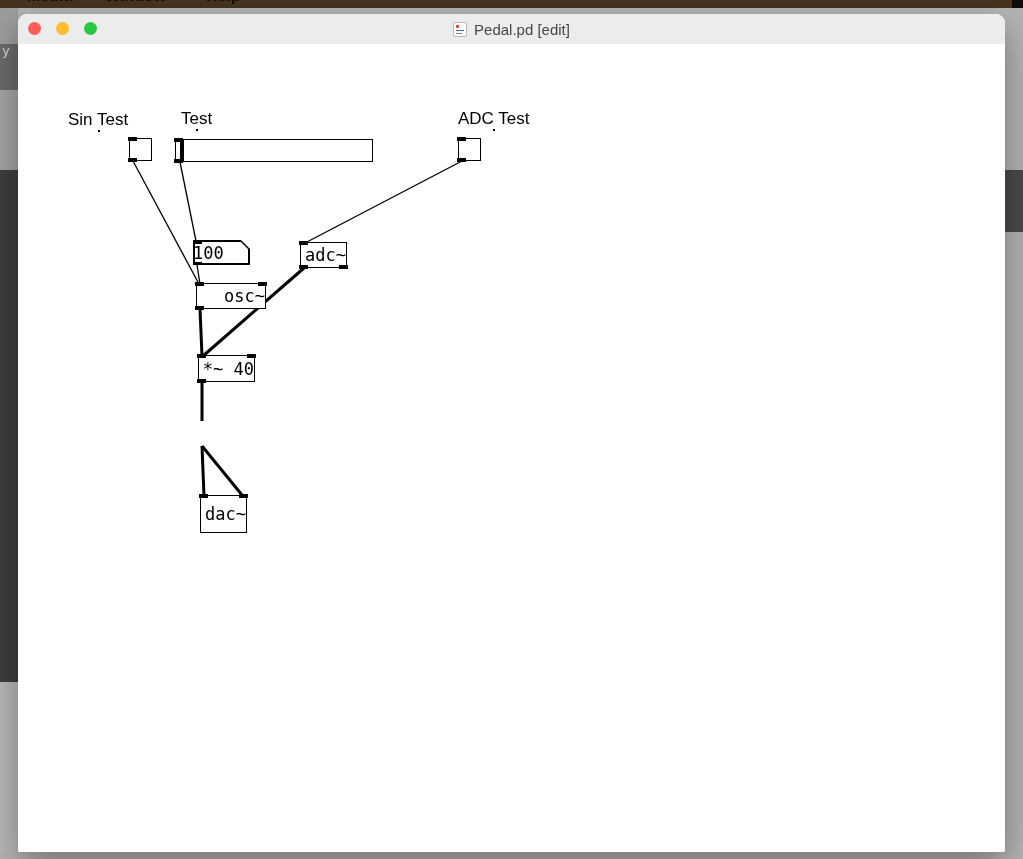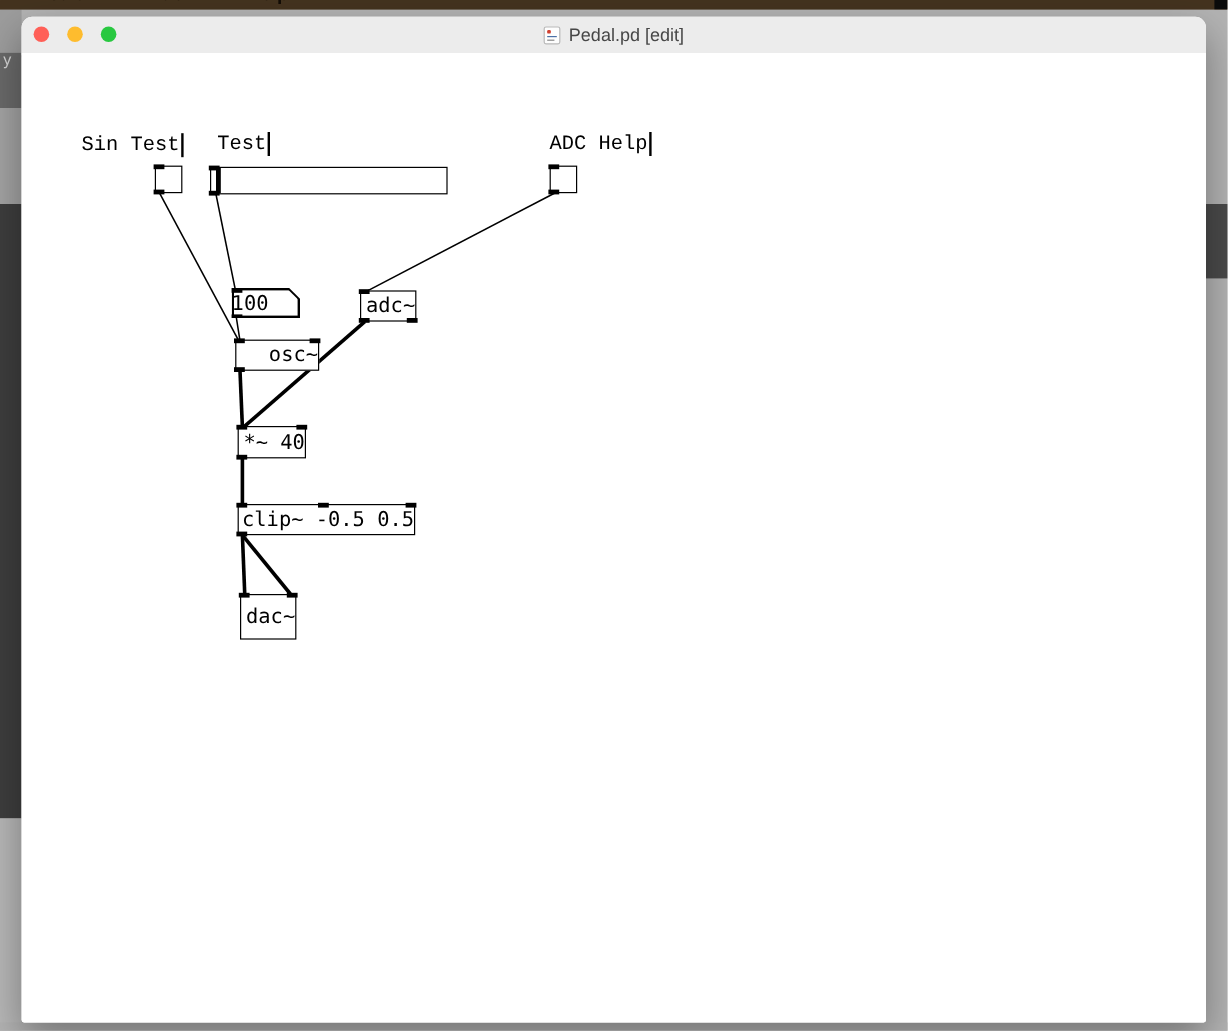--- a/index.html
+++ b/index.html
@@ -58,22 +58,22 @@
 
   
   .canvas{
     position:absolute;left:0;top:30px;width:987px;height:808px;
     background:#ffffff;overflow:hidden;border-radius:0 0 2px 2px;
   }
   #wires{position:absolute;left:0;top:0;width:987px;height:808px;z-index:1}
   .node{position:absolute;z-index:2}
 
   .comment{
-    font-family:Liberation Mono, monospace;font-size:17px;color:#000;
-    white-space:pre;display:flex;align-items:center;height:22px;
+    font-family:Liberation Sans, sans-serif;font-size:17px;color:#000;
+    white-space:pre;display:flex;align-items:center;height:22px;flex-direction:column;
   }
   .caret{display:inline-block;width:2px;height:20px;background:#000;margin-left:1px}
 
   .tgl{
     width:23px;height:23px;background:#fff;border:1.6px solid #000;box-sizing:border-box;
   }
   .hslider{height:23px;background:#fff;border:1.6px solid #000;box-sizing:border-box}
   .knob{position:absolute;left:4px;top:0;width:4px;height:100%;background:#000}
 
   .obj{
@@ -148,21 +148,21 @@
         <line x1="184" y1="402" x2="224" y2="451" stroke="#000" stroke-width="3"></line>
       </svg>
 
     <div class="node comment" style="left:50px;top:66px">
       <span>Sin Test</span><i class="caret"></i>
     </div>
     <div class="node comment" style="left:163px;top:65px">
       <span>Test</span><i class="caret"></i>
     </div>
     <div class="node comment" style="left:440px;top:65px">
-      <span>ADC Help</span><i class="caret"></i>
+      <span>ADC Test</span><i class="caret"></i>
     </div>
 
     <div class="node tgl" style="left:111px;top:94px">
       <i class="nub tl"></i>
       <i class="nub bl"></i>
     </div>
 
     <div class="node hslider" style="left:157px;top:95px;width:198px">
       <i class="nub tl"></i>
       <i class="nub bl"></i>
@@ -196,27 +196,20 @@
       <span>osc~</span>
     </div>
 
     <div class="node obj" style="left:180px;top:311px;width:57px;height:27px">
       <i class="nub tl"></i>
       <i class="nub tr"></i>
       <i class="nub bl"></i>
       <span>*~ 40</span>
     </div>
 
-    <div class="node obj" style="left:180px;top:376px;width:148px;height:26px">
-      <i class="nub tl"></i>
-      <i class="nub tm"></i>
-      <i class="nub tr"></i>
-      <i class="nub bl"></i>
-      <span>clip~ -0.5 0.5</span>
-    </div>
 
     <div class="node obj" style="left:182px;top:451px;width:47px;height:38px">
       <i class="nub tl"></i>
       <i class="nub tr"></i>
       <span>dac~</span>
     </div>
   </div>
 </div>
 
 </body></html>

